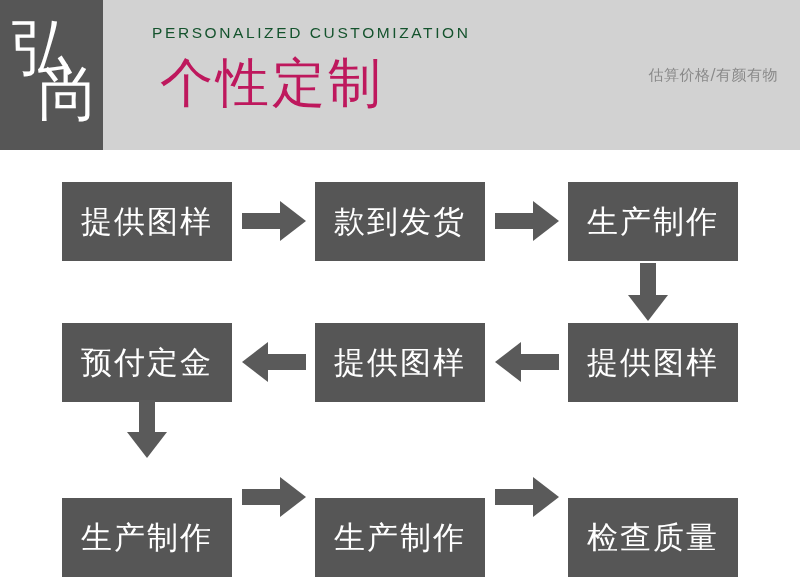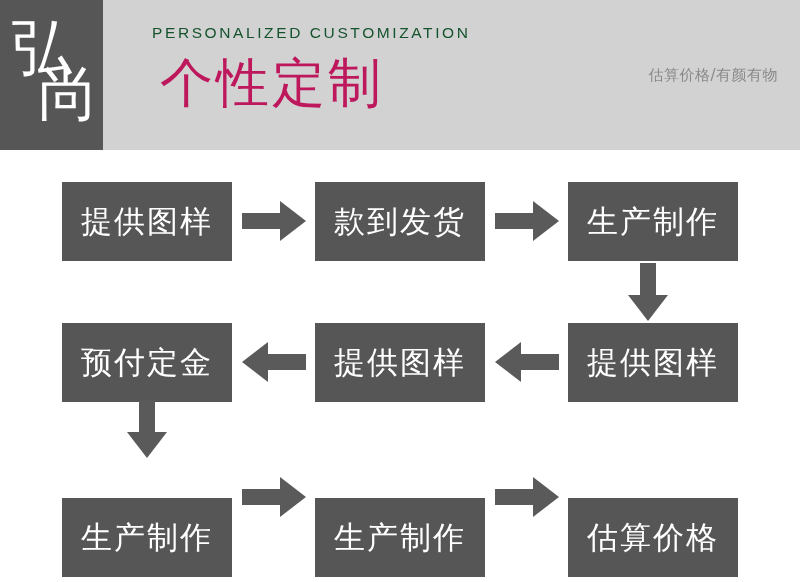--- a/index.html
+++ b/index.html
@@ -256,15 +256,15 @@
     <span class="head"></span>
   </div>
 
   <div class="node col-2 row-3">生产制作</div>
 
   <div class="arrow-h arrow-right arr-r3b">
     <span class="shaft"></span>
     <span class="head"></span>
   </div>
 
-  <div class="node col-3 row-3">估算价格</div>
+  <div class="node col-3 row-3">检查质量</div>
 
 </div>
 
 </body></html>

